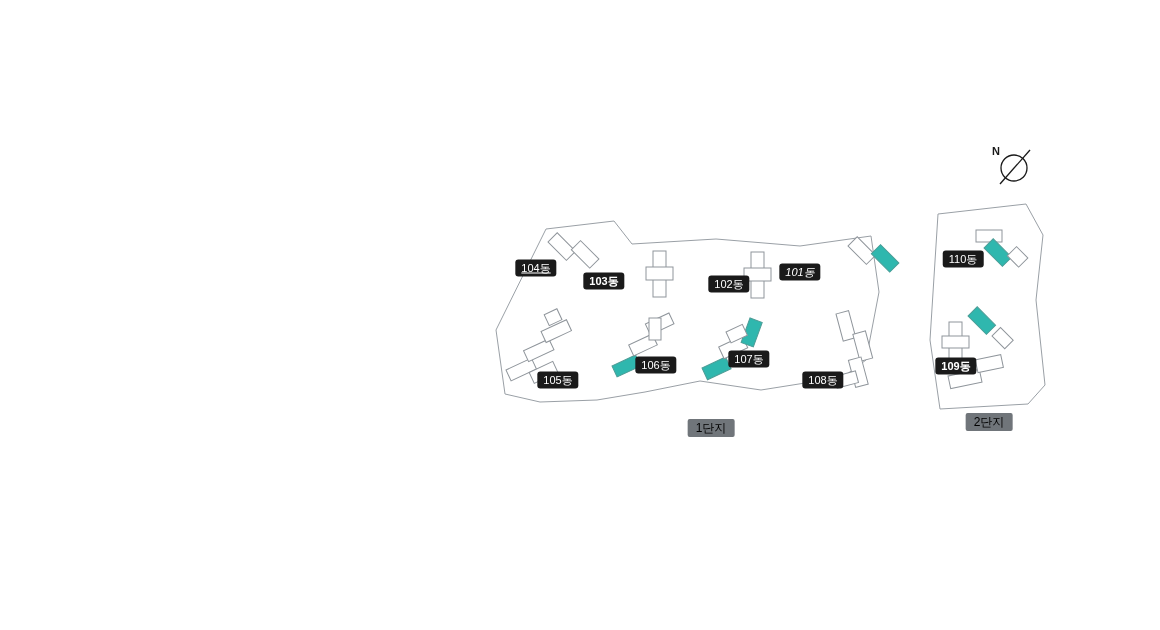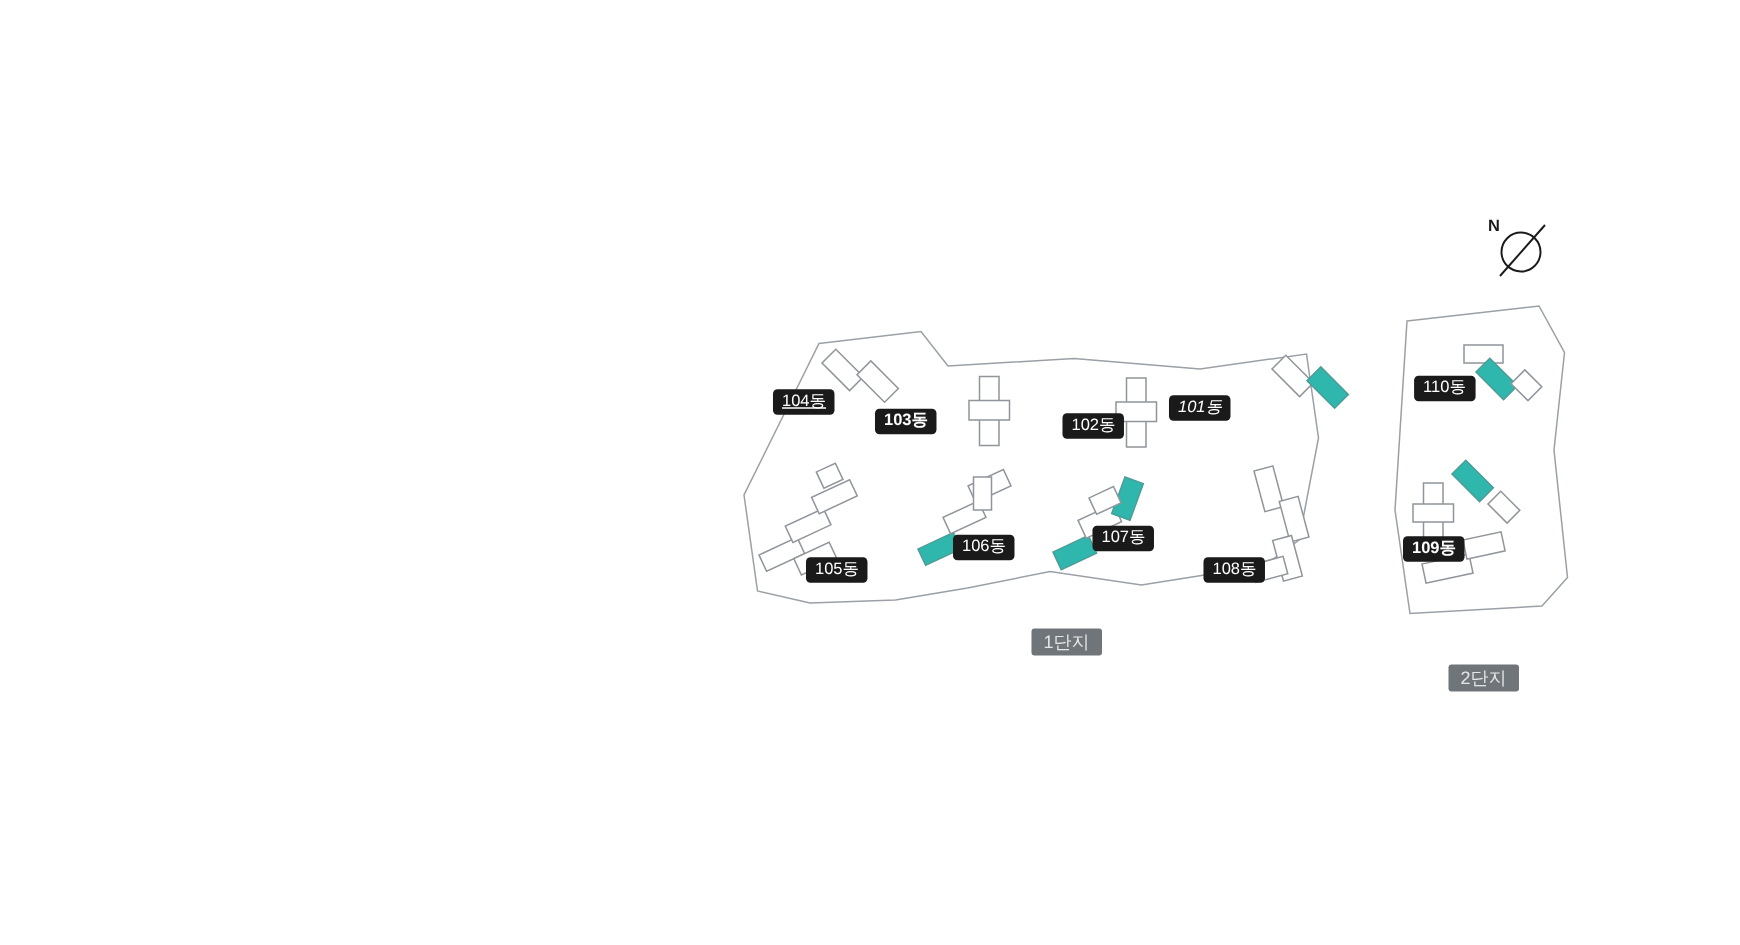--- a/index.html
+++ b/index.html
@@ -32,21 +32,21 @@
     padding:3px 6px;
     border-radius:3px;
     white-space:nowrap;
     cursor:pointer;
     user-select:none;
   }
   .area-tag{
     position:absolute;
     transform:translate(-50%,-50%);
     background:var(--complex_badge_bg);
-    color:#e5e5e5;
+    color:#000000;
     font-size:12px;
     line-height:1;
     padding:3px 8px;
     border-radius:2px;
     white-space:nowrap;
     user-select:none;
   }
   .compass-n{
     position:absolute;
     transform:translate(-50%,-50%);
@@ -161,15 +161,15 @@
   <div class="tag" style="left:604px;top:281px;font-weight:bold;">103동</div>
   <div class="tag" style="left:536px;top:268px;text-decoration:underline;">104동</div>
   <div class="tag" style="left:558px;top:380px;">105동</div>
   <div class="tag" style="left:656px;top:365px;text-align:right;">106동</div>
   <div class="tag" style="left:749px;top:359px;text-align:right;">107동</div>
   <div class="tag" style="left:823px;top:334px;margin-top:46px;">108동</div>
   <div class="tag" style="left:956px;top:366px;font-weight:bold;">109동</div>
   <div class="tag" style="left:963px;top:259px;">110동</div>
 
   <div class="area-tag" style="left:711px;top:428px;">1단지</div>
-  <div class="area-tag" style="left:989px;top:452px;text-align:right;">2단지</div>
+  <div class="area-tag" style="left:989px;top:422px;text-align:right;">2단지</div>
 
 </div>
 
 </body></html>

